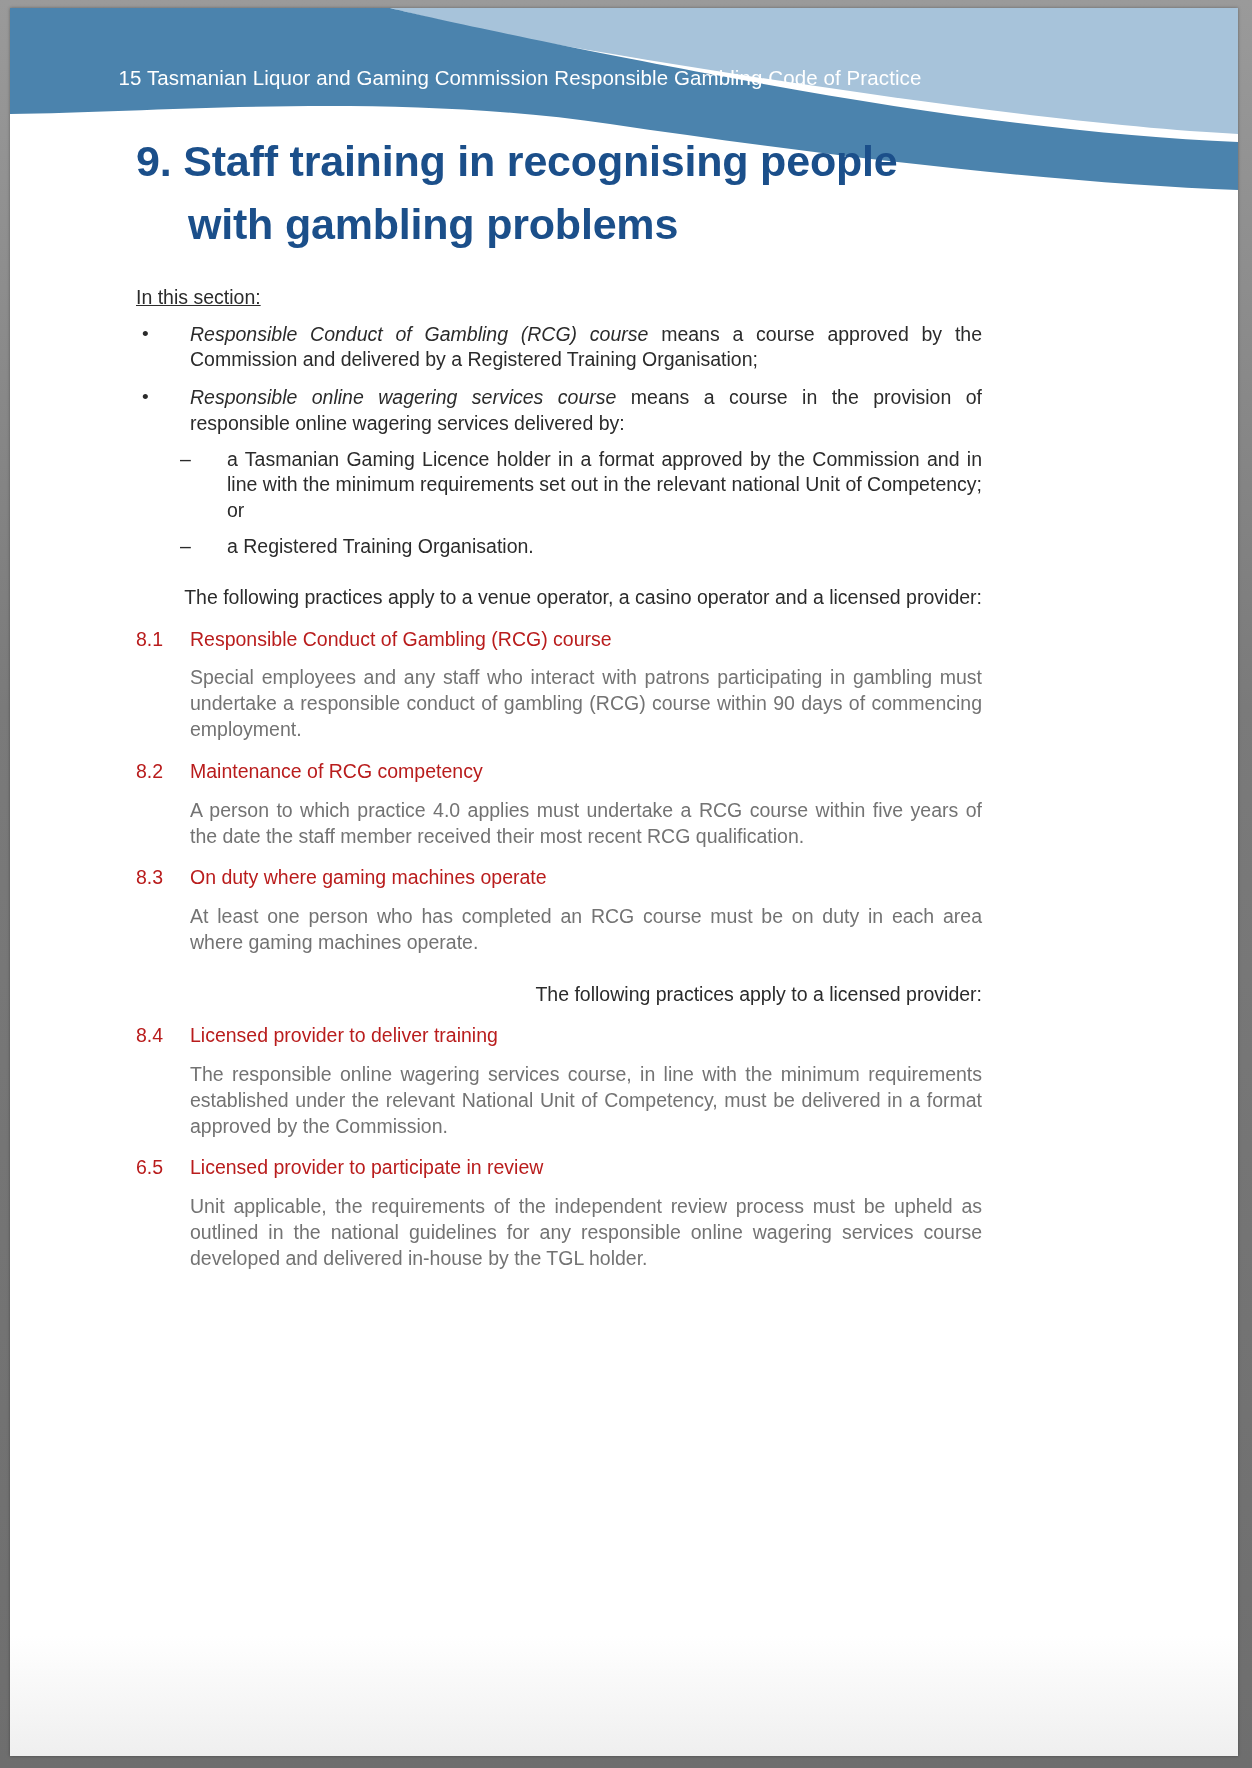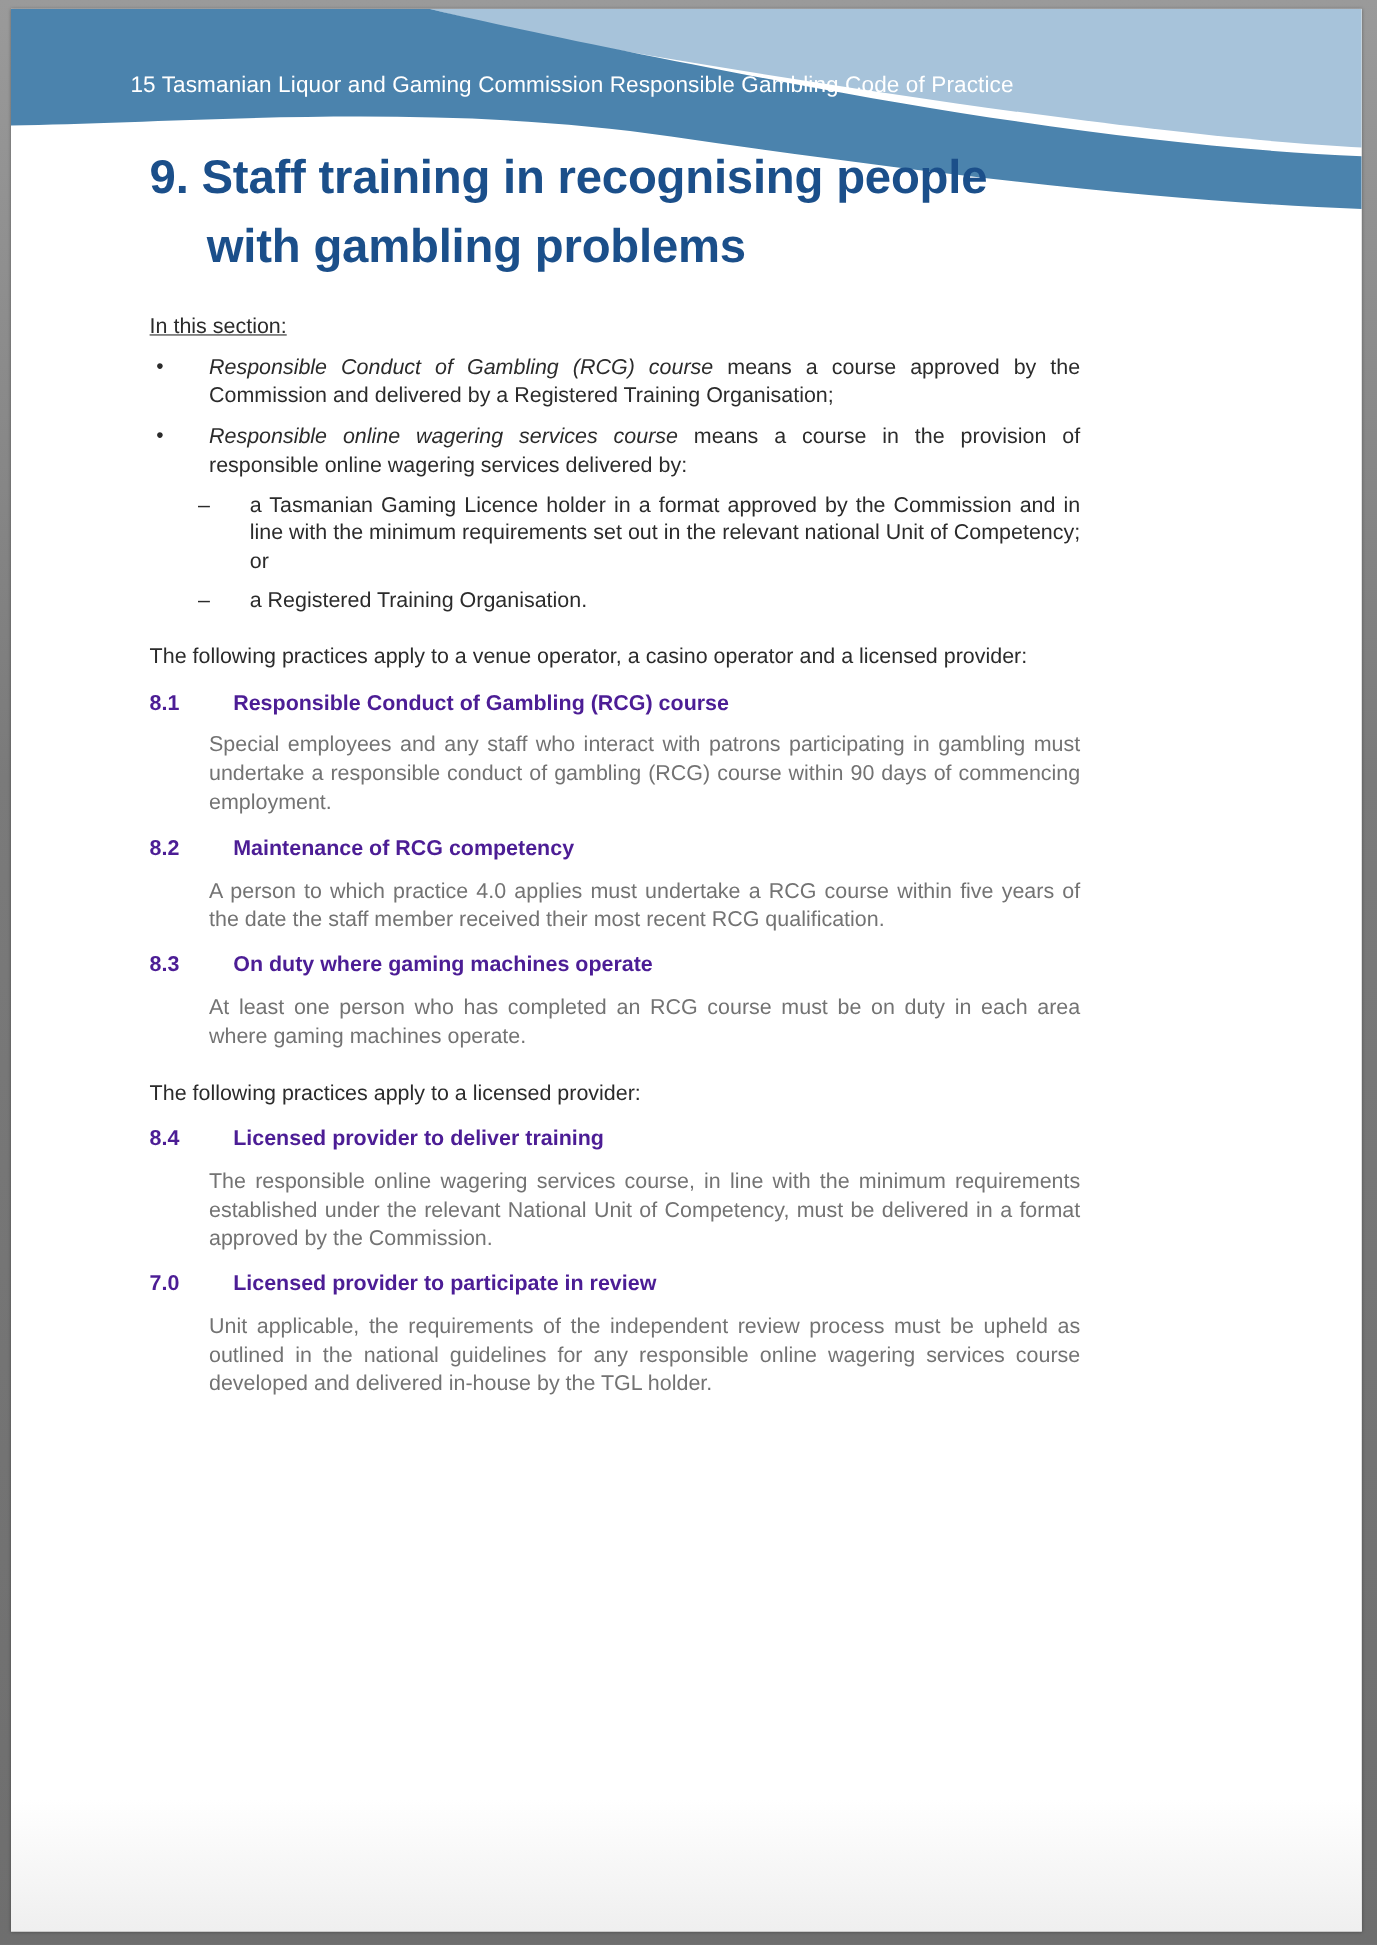--- a/index.html
+++ b/index.html
@@ -138,30 +138,30 @@
     left: 44px;
     top: 0;
     color: #2b2b2b;
   }
 
   p.lead {
     margin: 26px 0 0 0;
     font-size: 19.5px;
     line-height: 1.32;
     color: #2b2b2b;
+    text-align: right;
   }
 
   .clause { margin-top: 16px; }
   .clause-head {
     display: flex;
-    color: #4c1d95;
-    font-weight: bold;
+    color: #b91c1c;
+    font-weight: normal;
     font-size: 19.5px;
     line-height: 1.3;
-    gap: 22px;
   }
   .clause-head .num { width: 54px; flex: 0 0 54px; }
   .clause-head .ttl { flex: 1 1 auto; }
   .clause-body {
     margin: 13px 0 0 0;
     padding-left: 54px;
     font-size: 19.5px;
     line-height: 1.33;
     color: #737373;
     text-align: justify;
@@ -246,21 +246,21 @@
     <div class="clause">
       <div class="clause-head">
         <span class="num">8.4</span>
         <span class="ttl">Licensed provider to deliver training</span>
       </div>
       <p class="clause-body">The responsible online wagering services course, in line with the minimum requirements established under the relevant National Unit of Competency, must be delivered in a format approved by the Commission.</p>
     </div>
 
     <div class="clause">
       <div class="clause-head">
-        <span class="num">7.0</span>
+        <span class="num">6.5</span>
         <span class="ttl">Licensed provider to participate in review</span>
       </div>
       <p class="clause-body">Unit applicable, the requirements of the independent review process must be upheld as outlined in the national guidelines for any responsible online wagering services course developed and delivered in-house by the TGL holder.</p>
     </div>
 
   </div>
 
   <div class="page-bottom-fade"></div>
 </div>
 

